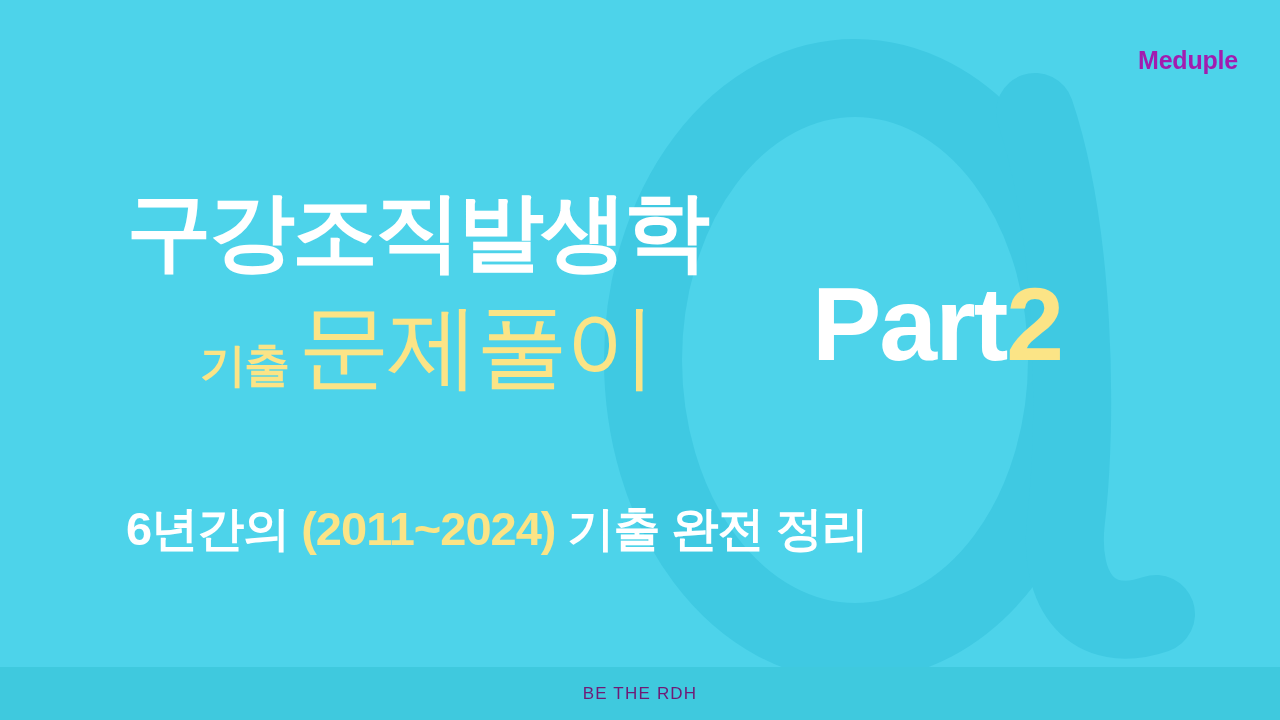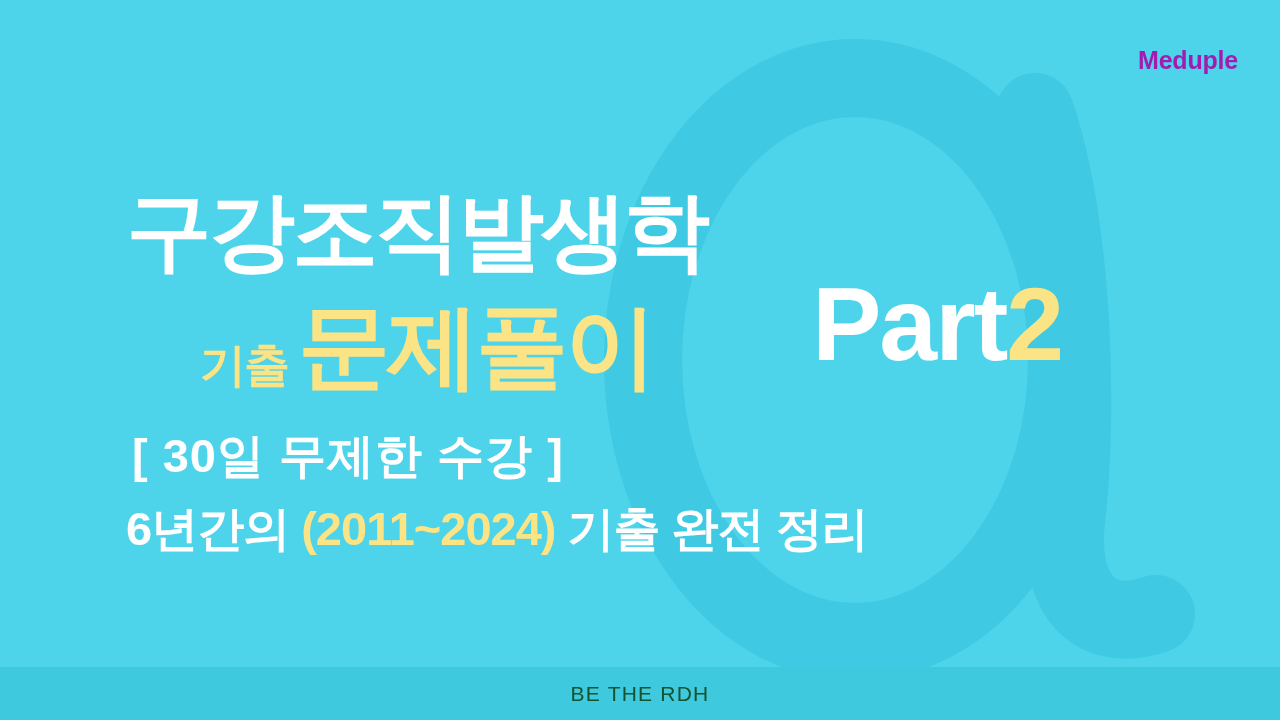--- a/index.html
+++ b/index.html
@@ -74,21 +74,21 @@
   .line-sub .small {
     color: #FBE486;
     font-size: 46px;
     font-weight: 700;
     letter-spacing: -2px;
     padding-bottom: 4px;
   }
   .line-sub .big {
     color: #FBE486;
     font-size: 92px;
-    font-weight: 700;
+    font-weight: 400;
     letter-spacing: -3px;
     margin-left: 2px;
   }
 
   .part-badge {
     position: absolute;
     left: 812px;
     top: 272px;
     white-space: nowrap;
     line-height: 1;
@@ -130,22 +130,22 @@
     left: 0;
     bottom: 0;
     width: 1280px;
     height: 53px;
     background: #3FC9DE;
     display: flex;
     align-items: center;
     justify-content: center;
   }
   .footer-text {
-    color: #14532d;
-    font-size: 21px;
+    color: #701a75;
+    font-size: 17px;
     font-weight: 400;
     letter-spacing: 1.2px;
   }
 </style>
 </head>
 <body>
 
 <div id="stage">
 
   <svg class="watermark" viewBox="0 0 1280 720" xmlns="http://www.w3.org/2000/svg" aria-hidden="true">
@@ -165,21 +165,20 @@
 
     <div class="line-sub">
       <span class="small">기출</span>
       <span class="big">문제풀이</span>
     </div>
 
     <div class="part-badge">
       <span class="pw">Part</span><span class="py">2</span>
     </div>
 
-    <div class="line-bracket">[  30일 무제한 수강  ]</div>
 
     <div class="line-range">
       <span>6년간의 </span><span class="hl">(2011~2024)</span><span> 기출 완전 정리</span>
     </div>
 
   </div>
 
   <div class="footer-band">
     <span class="footer-text">BE THE RDH</span>
   </div>

